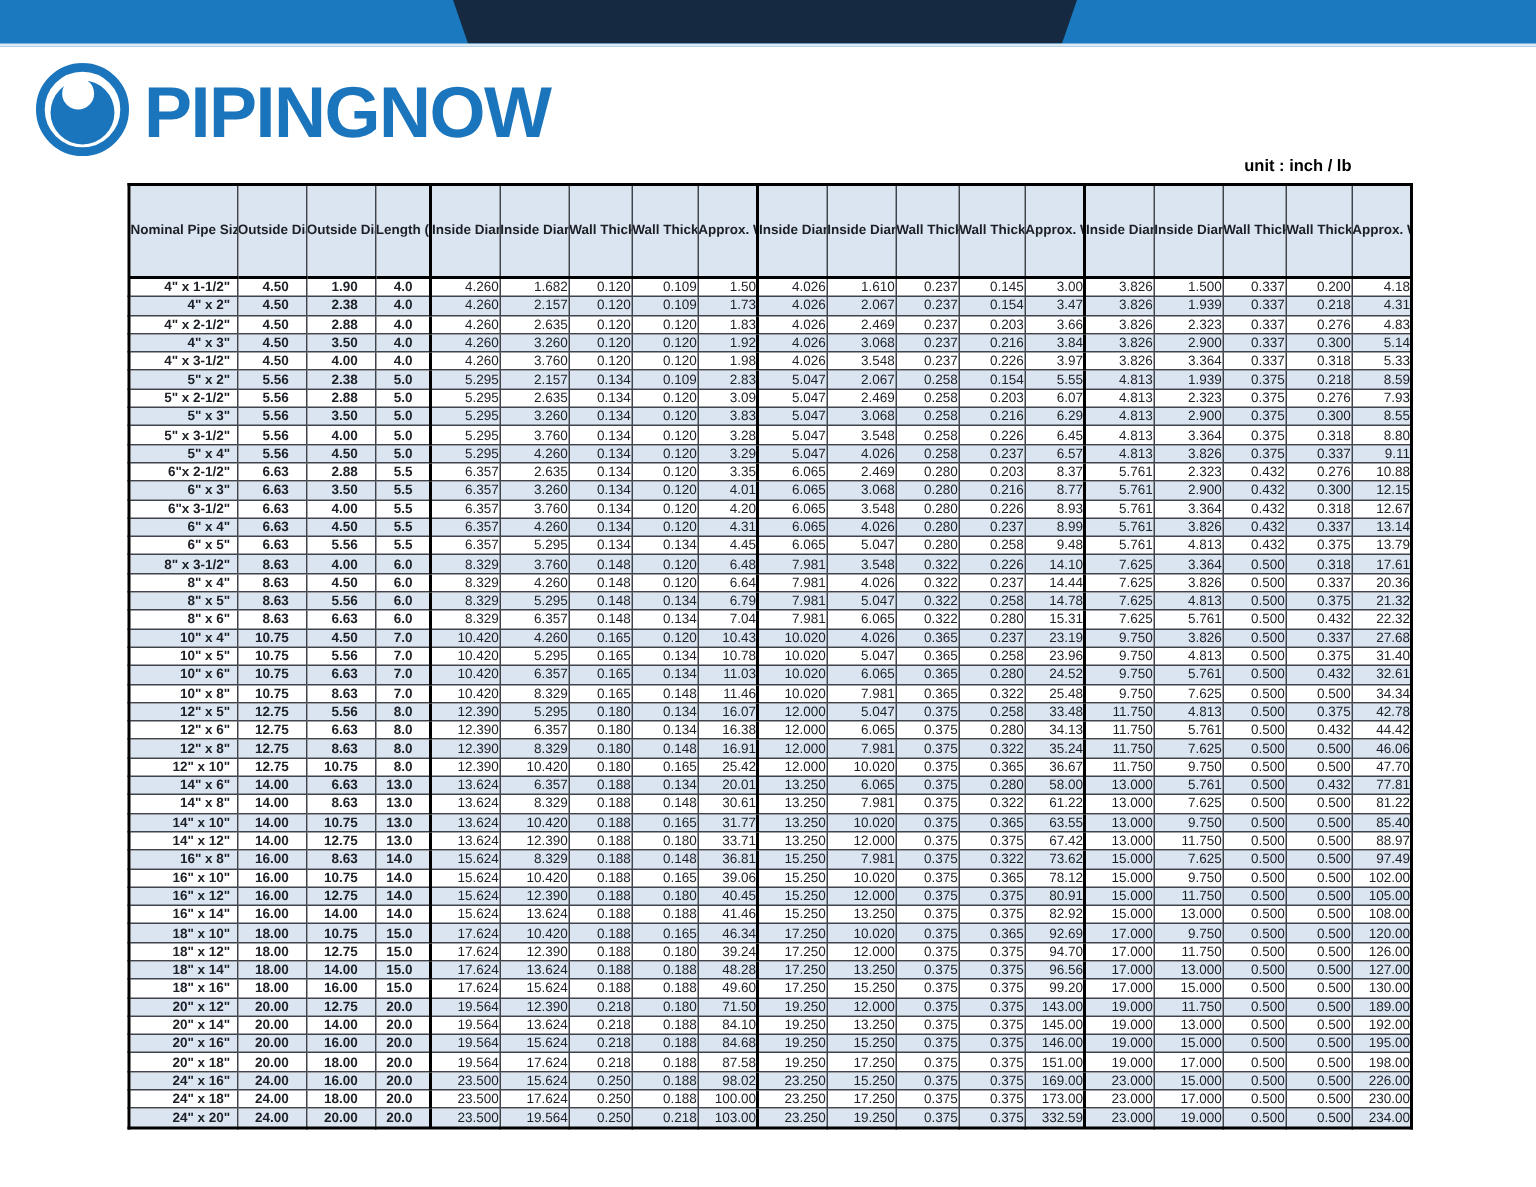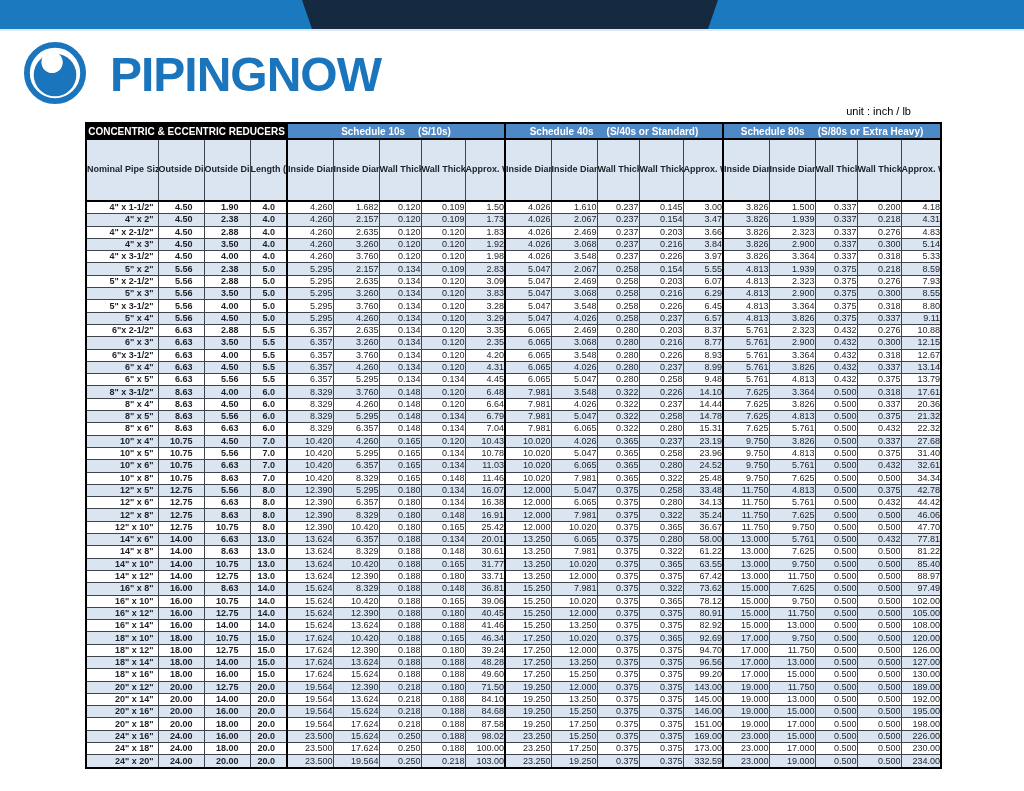--- a/index.html
+++ b/index.html
@@ -19,33 +19,33 @@
   }
   .banner-navy {
     position:absolute; top:0; left:0;
     width:100%; height:100%;
     background:#152a40;
     clip-path:polygon(302px 0, 718px 0, 708px 100%, 312px 100%);
   }
   
   .logo {
     position:absolute; top:42px; left:24px;
-    display:flex; align-items:center; gap:24px;
+    display:flex; align-items:center; gap:10px;
     cursor:pointer;
   }
   .logo-text {
     font-size:48px; font-weight:bold;
     color:#1b75bc; letter-spacing:-1px;
     line-height:1;
   }
   
   .unit-label {
     position:absolute; top:105px; left:0;
     width:901px; text-align:right;
-    font-size:11px; font-weight:normal; color:#000;padding-left:10px;
+    font-size:11px; font-weight:bold; color:#000;
   }
   
   table.spec {
     position:absolute; top:122px; left:85px;
     width:855px;
     border-collapse:collapse;
     table-layout:fixed;
     font-size:9px;
     color:#1c2026;
   }
@@ -123,32 +123,20 @@
       <col style="width:42px">
       <col style="width:44px">
       <col style="width:40px">
     <col style="width:46px">
       <col style="width:46px">
       <col style="width:42px">
       <col style="width:44px">
       <col style="width:40px">
   </colgroup>
   <thead>
-    <tr class="group-row">
-      <th class="title-cell" colspan="4">CONCENTRIC &amp; ECCENTRIC REDUCERS</th>
-      <th class="sched-cell thick-l" colspan="5">
-        <span>Schedule 10s</span><span class="variant">(S/10s)</span>
-      </th>
-      <th class="sched-cell thick-l" colspan="5">
-        <span>Schedule 40s</span><span class="variant">(S/40s or Standard)</span>
-      </th>
-      <th class="sched-cell thick-l" colspan="5">
-        <span>Schedule 80s</span><span class="variant">(S/80s or Extra Heavy)</span>
-      </th>
-    </tr>
     <tr class="colhead-row">
         <th class="col-head">Nominal Pipe
 Size
 Large End X
 Small End</th>
         <th class="col-head">Outside
 Diameter
 Large End
 (O.D.)</th>
         <th class="col-head">Outside
@@ -447,21 +435,21 @@
       </tr>
       <tr>
         <td class="lbl">6" x 3"</td>
         <td class="dim">6.63</td>
         <td class="dim">3.50</td>
         <td class="dim">5.5</td>
         <td class="thick-l">6.357</td>
         <td>3.260</td>
         <td>0.134</td>
         <td>0.120</td>
-        <td>2.35</td>
+        <td>4.01</td>
         <td class="thick-l">6.065</td>
         <td>3.068</td>
         <td>0.280</td>
         <td>0.216</td>
         <td>8.77</td>
         <td class="thick-l">5.761</td>
         <td>2.900</td>
         <td>0.432</td>
         <td>0.300</td>
         <td>12.15</td>

